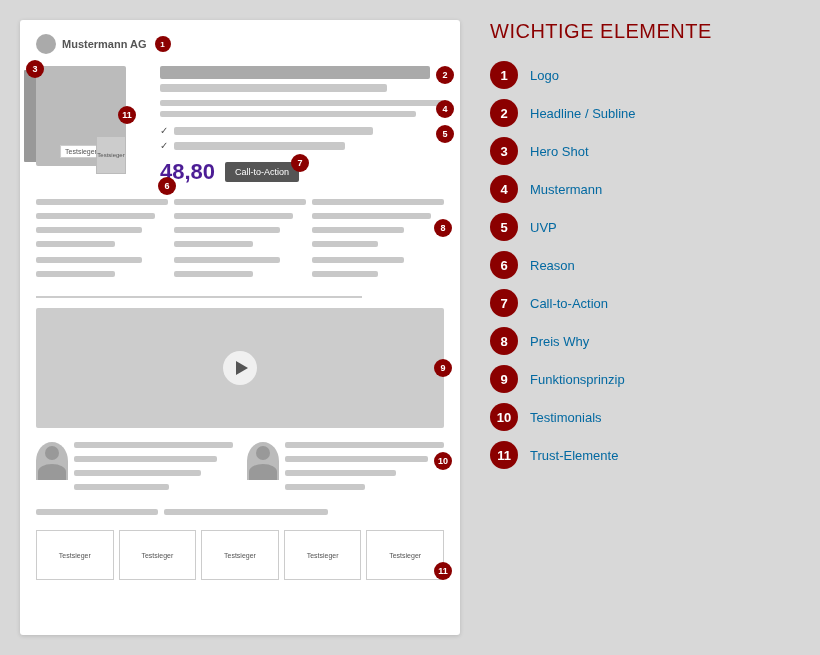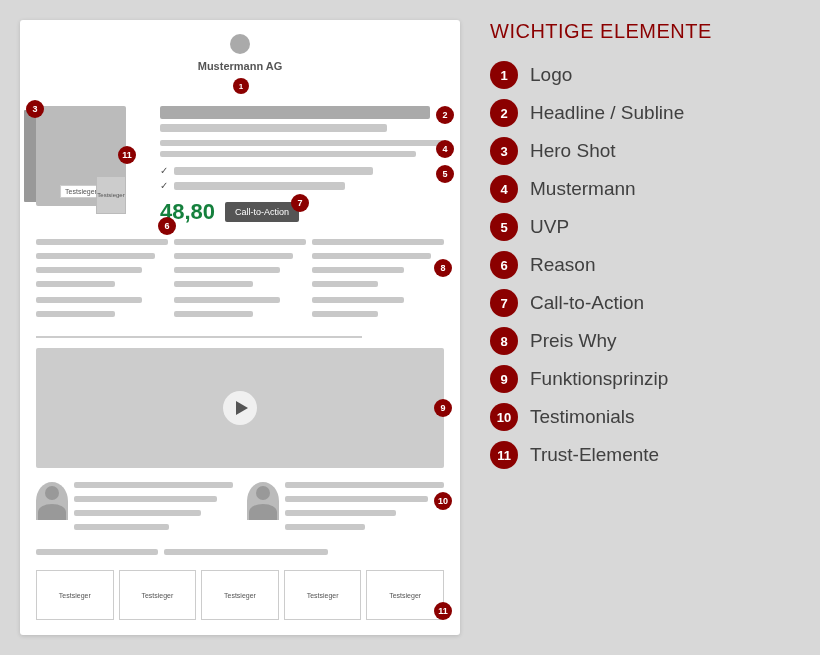--- a/index.html
+++ b/index.html
@@ -57,32 +57,31 @@
       color: white;
       font-size: 13px;
       font-weight: bold;
       display: flex;
       align-items: center;
       justify-content: center;
       flex-shrink: 0;
     }
 
     .element-label {
-      font-size: 19px;
-      color: #404040;
+      font-size: 13px;
+      color: #0369a1;
       font-weight: normal;
     }
 
     
     .mockup-header {
       display: flex;
       align-items: center;
       gap: 6px;
       margin-bottom: 12px;
-      flex-direction: column;
     }
 
     .logo-circle {
       width: 20px;
       height: 20px;
       border-radius: 50%;
       background: #aaa;
       flex-shrink: 0;
     }
 
@@ -220,21 +219,21 @@
     .price-row {
       display: flex;
       align-items: center;
       gap: 10px;
       margin-top: 6px;
     }
 
     .price-text {
       font-size: 22px;
       font-weight: bold;
-      color: #15803d;
+      color: #4c1d95;
     }
 
     .cta-button {
       background: #555;
       color: white;
       font-size: 9px;
       padding: 5px 10px;
       border-radius: 2px;
       white-space: nowrap;
     }

